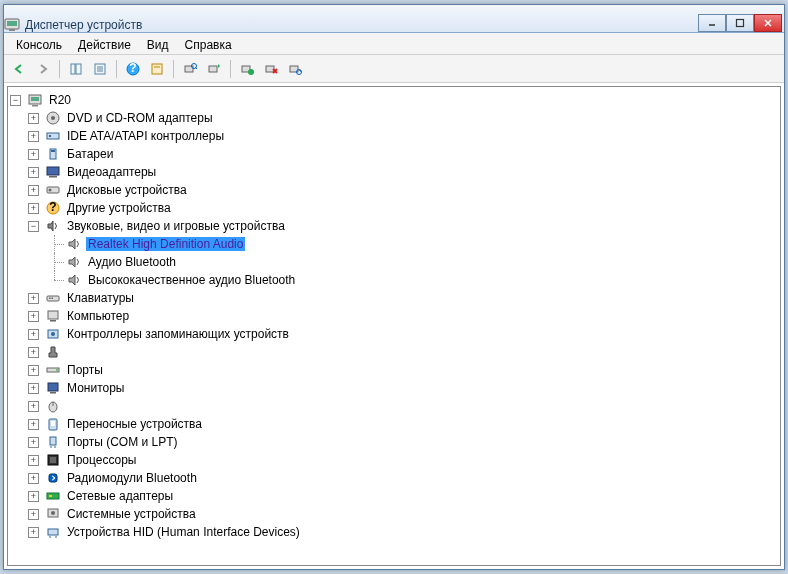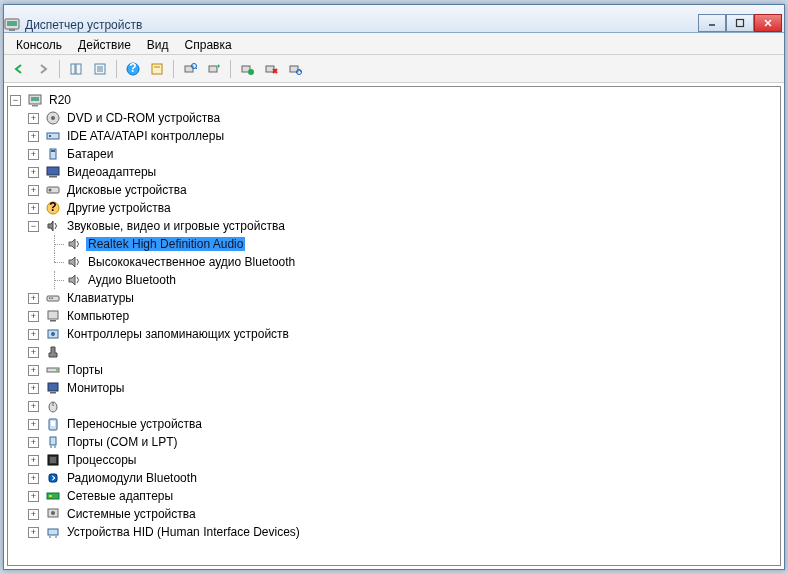--- a/index.html
+++ b/index.html
@@ -21,21 +21,21 @@
 .tree { list-style:none; }
 .tree ul { list-style:none; padding-left:0; }
 .node { display:flex; align-items:center; height:18px; cursor:pointer; white-space:nowrap; }
 .expander { width:11px; height:11px; border:1px solid #888; background:#fff; display:flex; align-items:center; justify-content:center; margin-right:4px; font-size:9px; line-height:1; color:#444; cursor:pointer; flex-shrink:0; }
 .conn { width:18px; height:18px; flex-shrink:0; position:relative; }
 .conn::before { content:""; position:absolute; left:8px; top:0; bottom:0; border-left:1px dotted #999; }
 .conn::after { content:""; position:absolute; left:8px; top:9px; width:10px; border-top:1px dotted #999; }
 .conn.last::before { bottom:9px; }
 .node-icon { width:16px; height:16px; margin:0 4px 0 2px; flex-shrink:0; }
 .label { padding:0 2px; }
-.label.selected { background:#3399ff; color:#0f172a; }
+.label.selected { background:#3399ff; color:#4c1d95; }
 .indent { width:18px; flex-shrink:0; display:inline-block; position:relative; }
 .indent.line::before { content:""; position:absolute; left:8px; top:0; bottom:0; border-left:1px dotted #999; }
 svg { display:block; }
 </style>
 </head>
 <body>
 
 <div class="window">
   <div class="titlebar">
     <span class="icon">
@@ -167,21 +167,21 @@
             <li>
               <div class="node">
                 <span class="indent line"></span>
                 <span class="expander">+</span>
                 <span class="node-icon">
                   <svg viewBox="0 0 16 16">
                     <circle cx="8" cy="8" r="6" fill="#ddd" stroke="#666"></circle>
                     <circle cx="8" cy="8" r="2" fill="#666"></circle>
                   </svg>
                 </span>
-                <span class="label">DVD и CD-ROM устройства</span>
+                <span class="label">DVD и CD-ROM адаптеры</span>
               </div>
             </li>
             <li>
               <div class="node">
                 <span class="indent line"></span>
                 <span class="expander">+</span>
                 <span class="node-icon">
                   <svg viewBox="0 0 16 16">
                     <rect x="2" y="5" width="12" height="6" fill="#cde" stroke="#369"></rect>
                     <rect x="4" y="7" width="2" height="2" fill="#369"></rect>
@@ -266,44 +266,44 @@
                         <path d="M11 5 Q14 8 11 11" fill="none" stroke="#555"></path>
                       </svg>
                     </span>
                     <span class="label selected">Realtek High Definition Audio</span>
                   </div>
                 </li>
                 <li>
                   <div class="node">
                     <span class="indent line"></span>
                     <span class="indent line"></span>
+                    <span class="conn "></span>
+                    <span class="node-icon">
+                      <svg viewBox="0 0 16 16">
+                        <path d="M3 6 L6 6 L9 3 L9 13 L6 10 L3 10 Z" fill="#aaa" stroke="#555"></path>
+                        <path d="M11 5 Q14 8 11 11" fill="none" stroke="#555"></path>
+                      </svg>
+                    </span>
+                    <span class="label">Аудио Bluetooth</span>
+                  </div>
+                </li>
+                <li>
+                  <div class="node">
+                    <span class="indent line"></span>
+                    <span class="indent line"></span>
                     <span class="conn last"></span>
                     <span class="node-icon">
                       <svg viewBox="0 0 16 16">
                         <path d="M3 6 L6 6 L9 3 L9 13 L6 10 L3 10 Z" fill="#aaa" stroke="#555"></path>
                         <path d="M11 5 Q14 8 11 11" fill="none" stroke="#555"></path>
                       </svg>
                     </span>
                     <span class="label">Высококачественное аудио Bluetooth</span>
                   </div>
                 </li>
-                <li>
-                  <div class="node">
-                    <span class="indent line"></span>
-                    <span class="indent line"></span>
-                    <span class="conn "></span>
-                    <span class="node-icon">
-                      <svg viewBox="0 0 16 16">
-                        <path d="M3 6 L6 6 L9 3 L9 13 L6 10 L3 10 Z" fill="#aaa" stroke="#555"></path>
-                        <path d="M11 5 Q14 8 11 11" fill="none" stroke="#555"></path>
-                      </svg>
-                    </span>
-                    <span class="label">Аудио Bluetooth</span>
-                  </div>
-                </li>
               </ul>
             </li>
             <li>
               <div class="node">
                 <span class="indent line"></span>
                 <span class="expander">+</span>
                 <span class="node-icon">
                   <svg viewBox="0 0 16 16">
                     <rect x="2" y="6" width="12" height="5" rx="1" fill="#ddd" stroke="#666"></rect>
                     <rect x="4" y="7.5" width="1.5" height="1.5" fill="#666"></rect>

